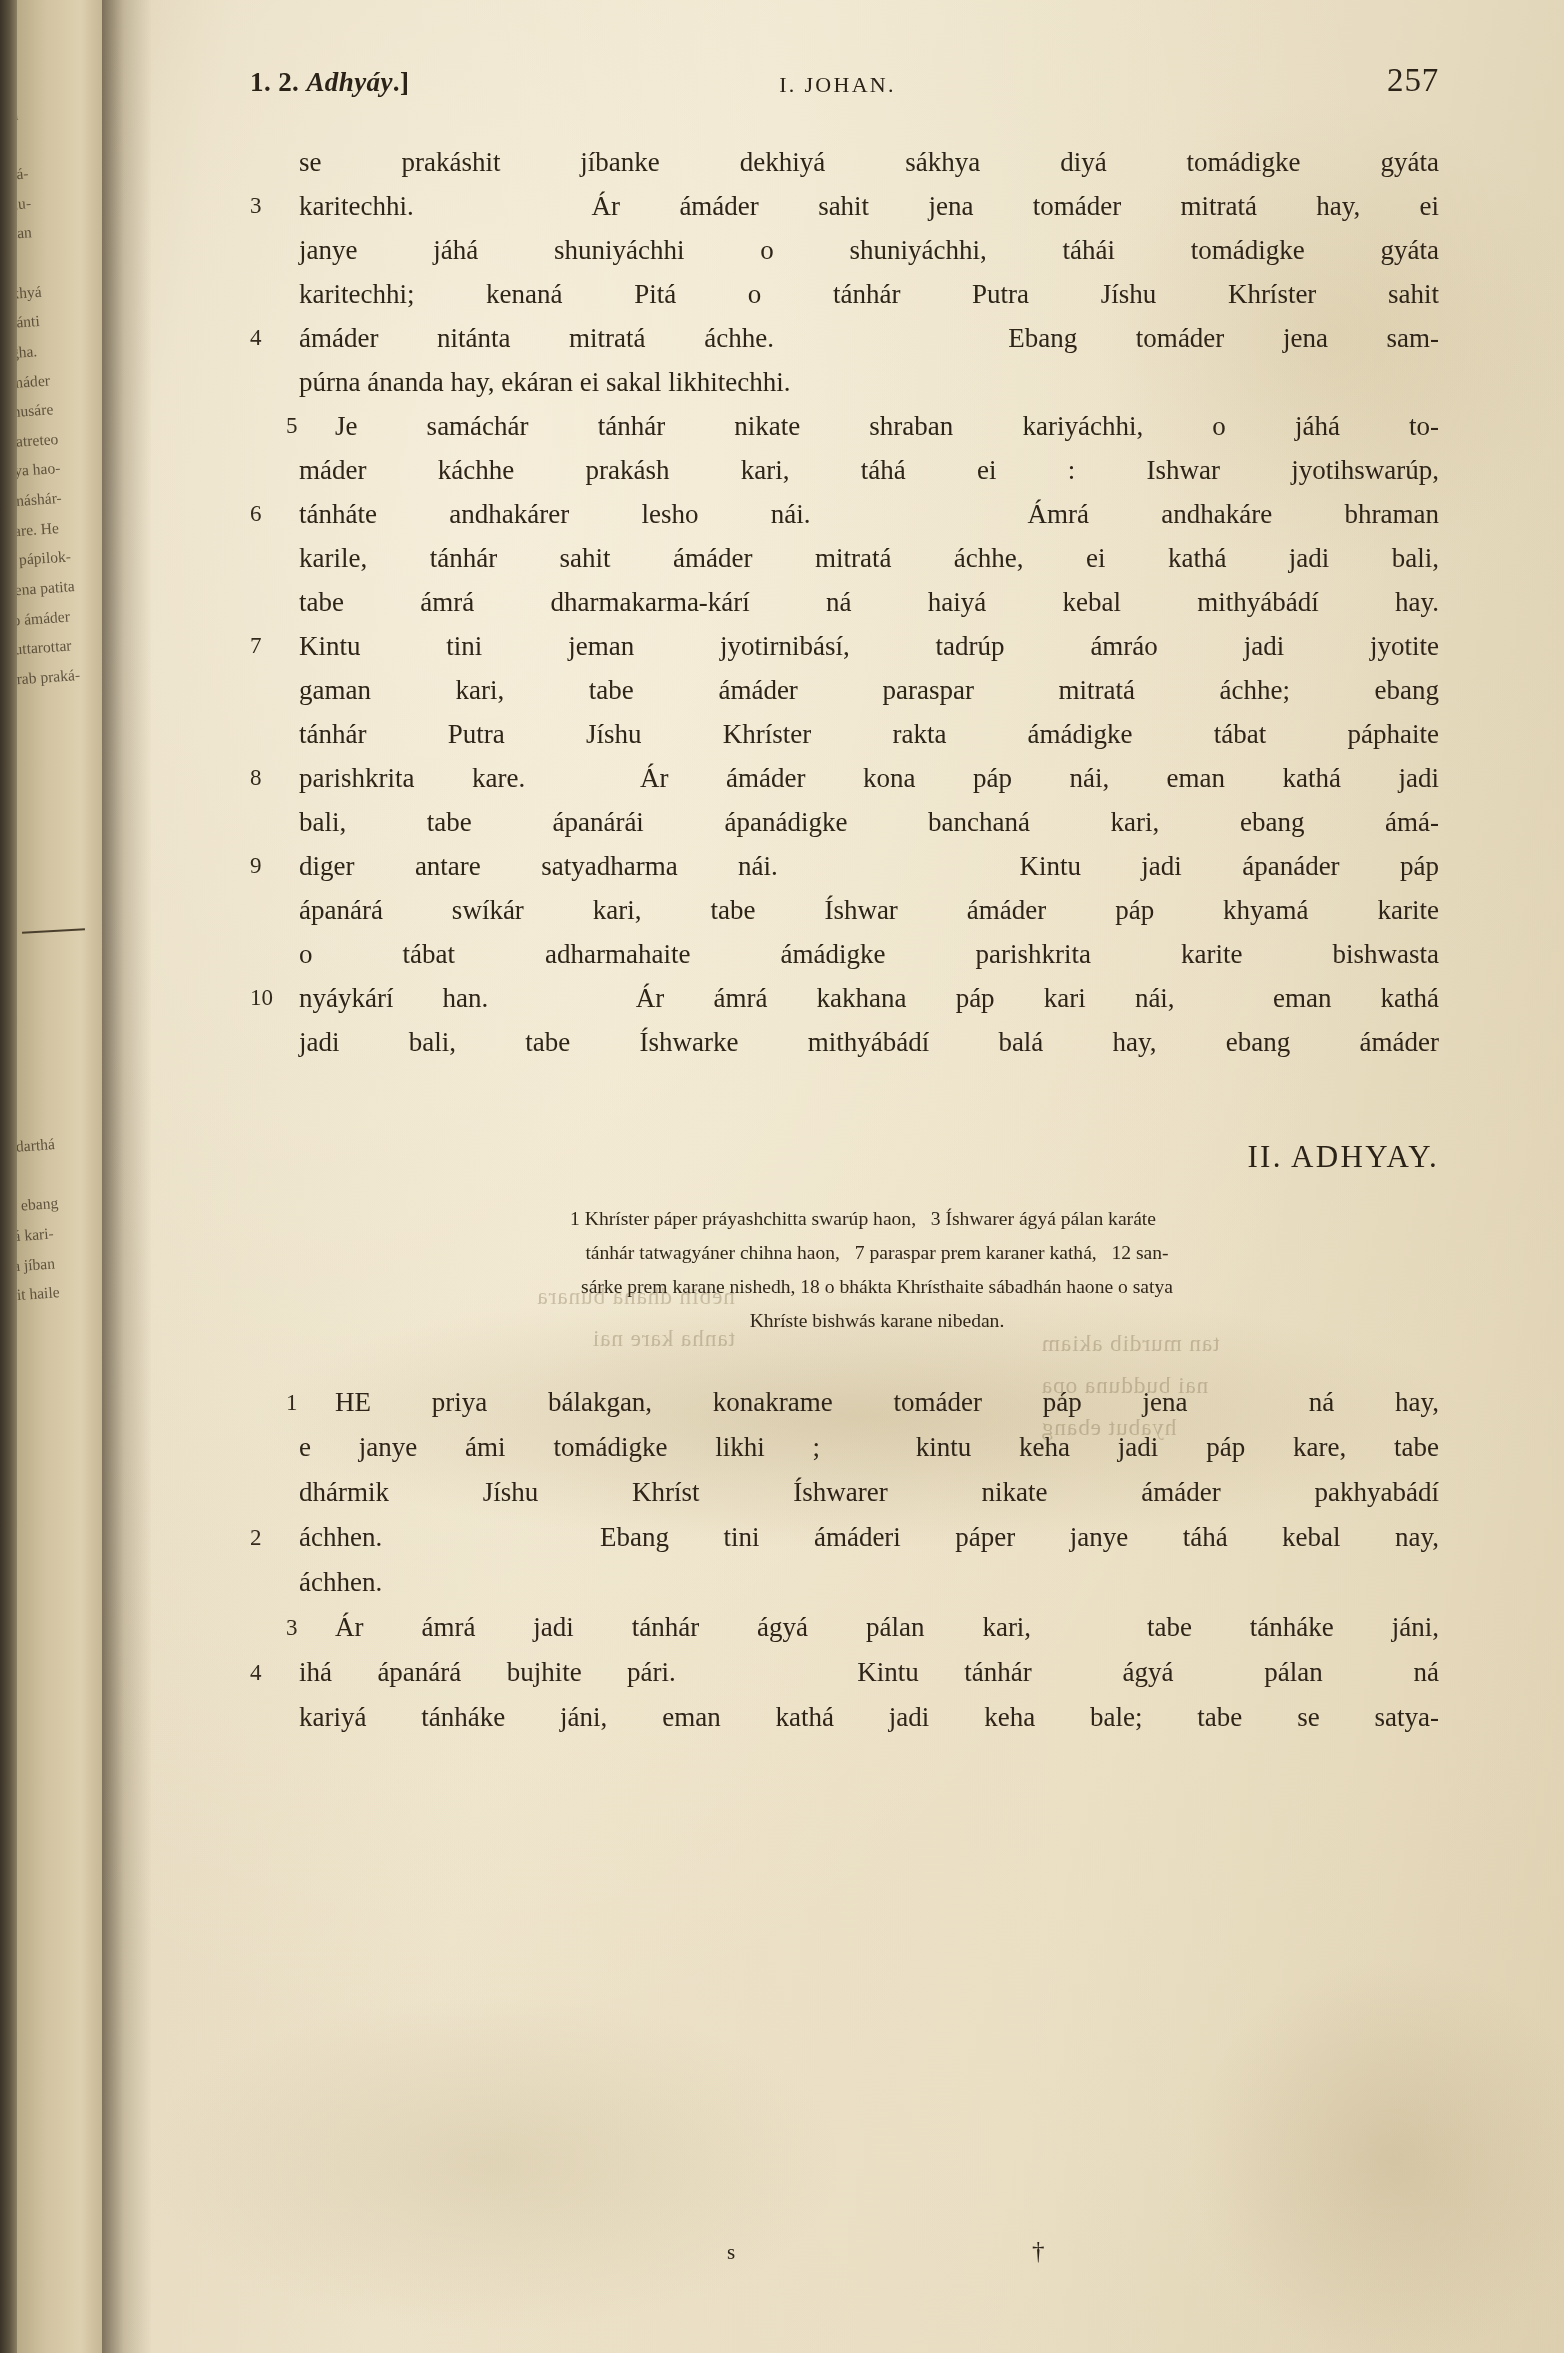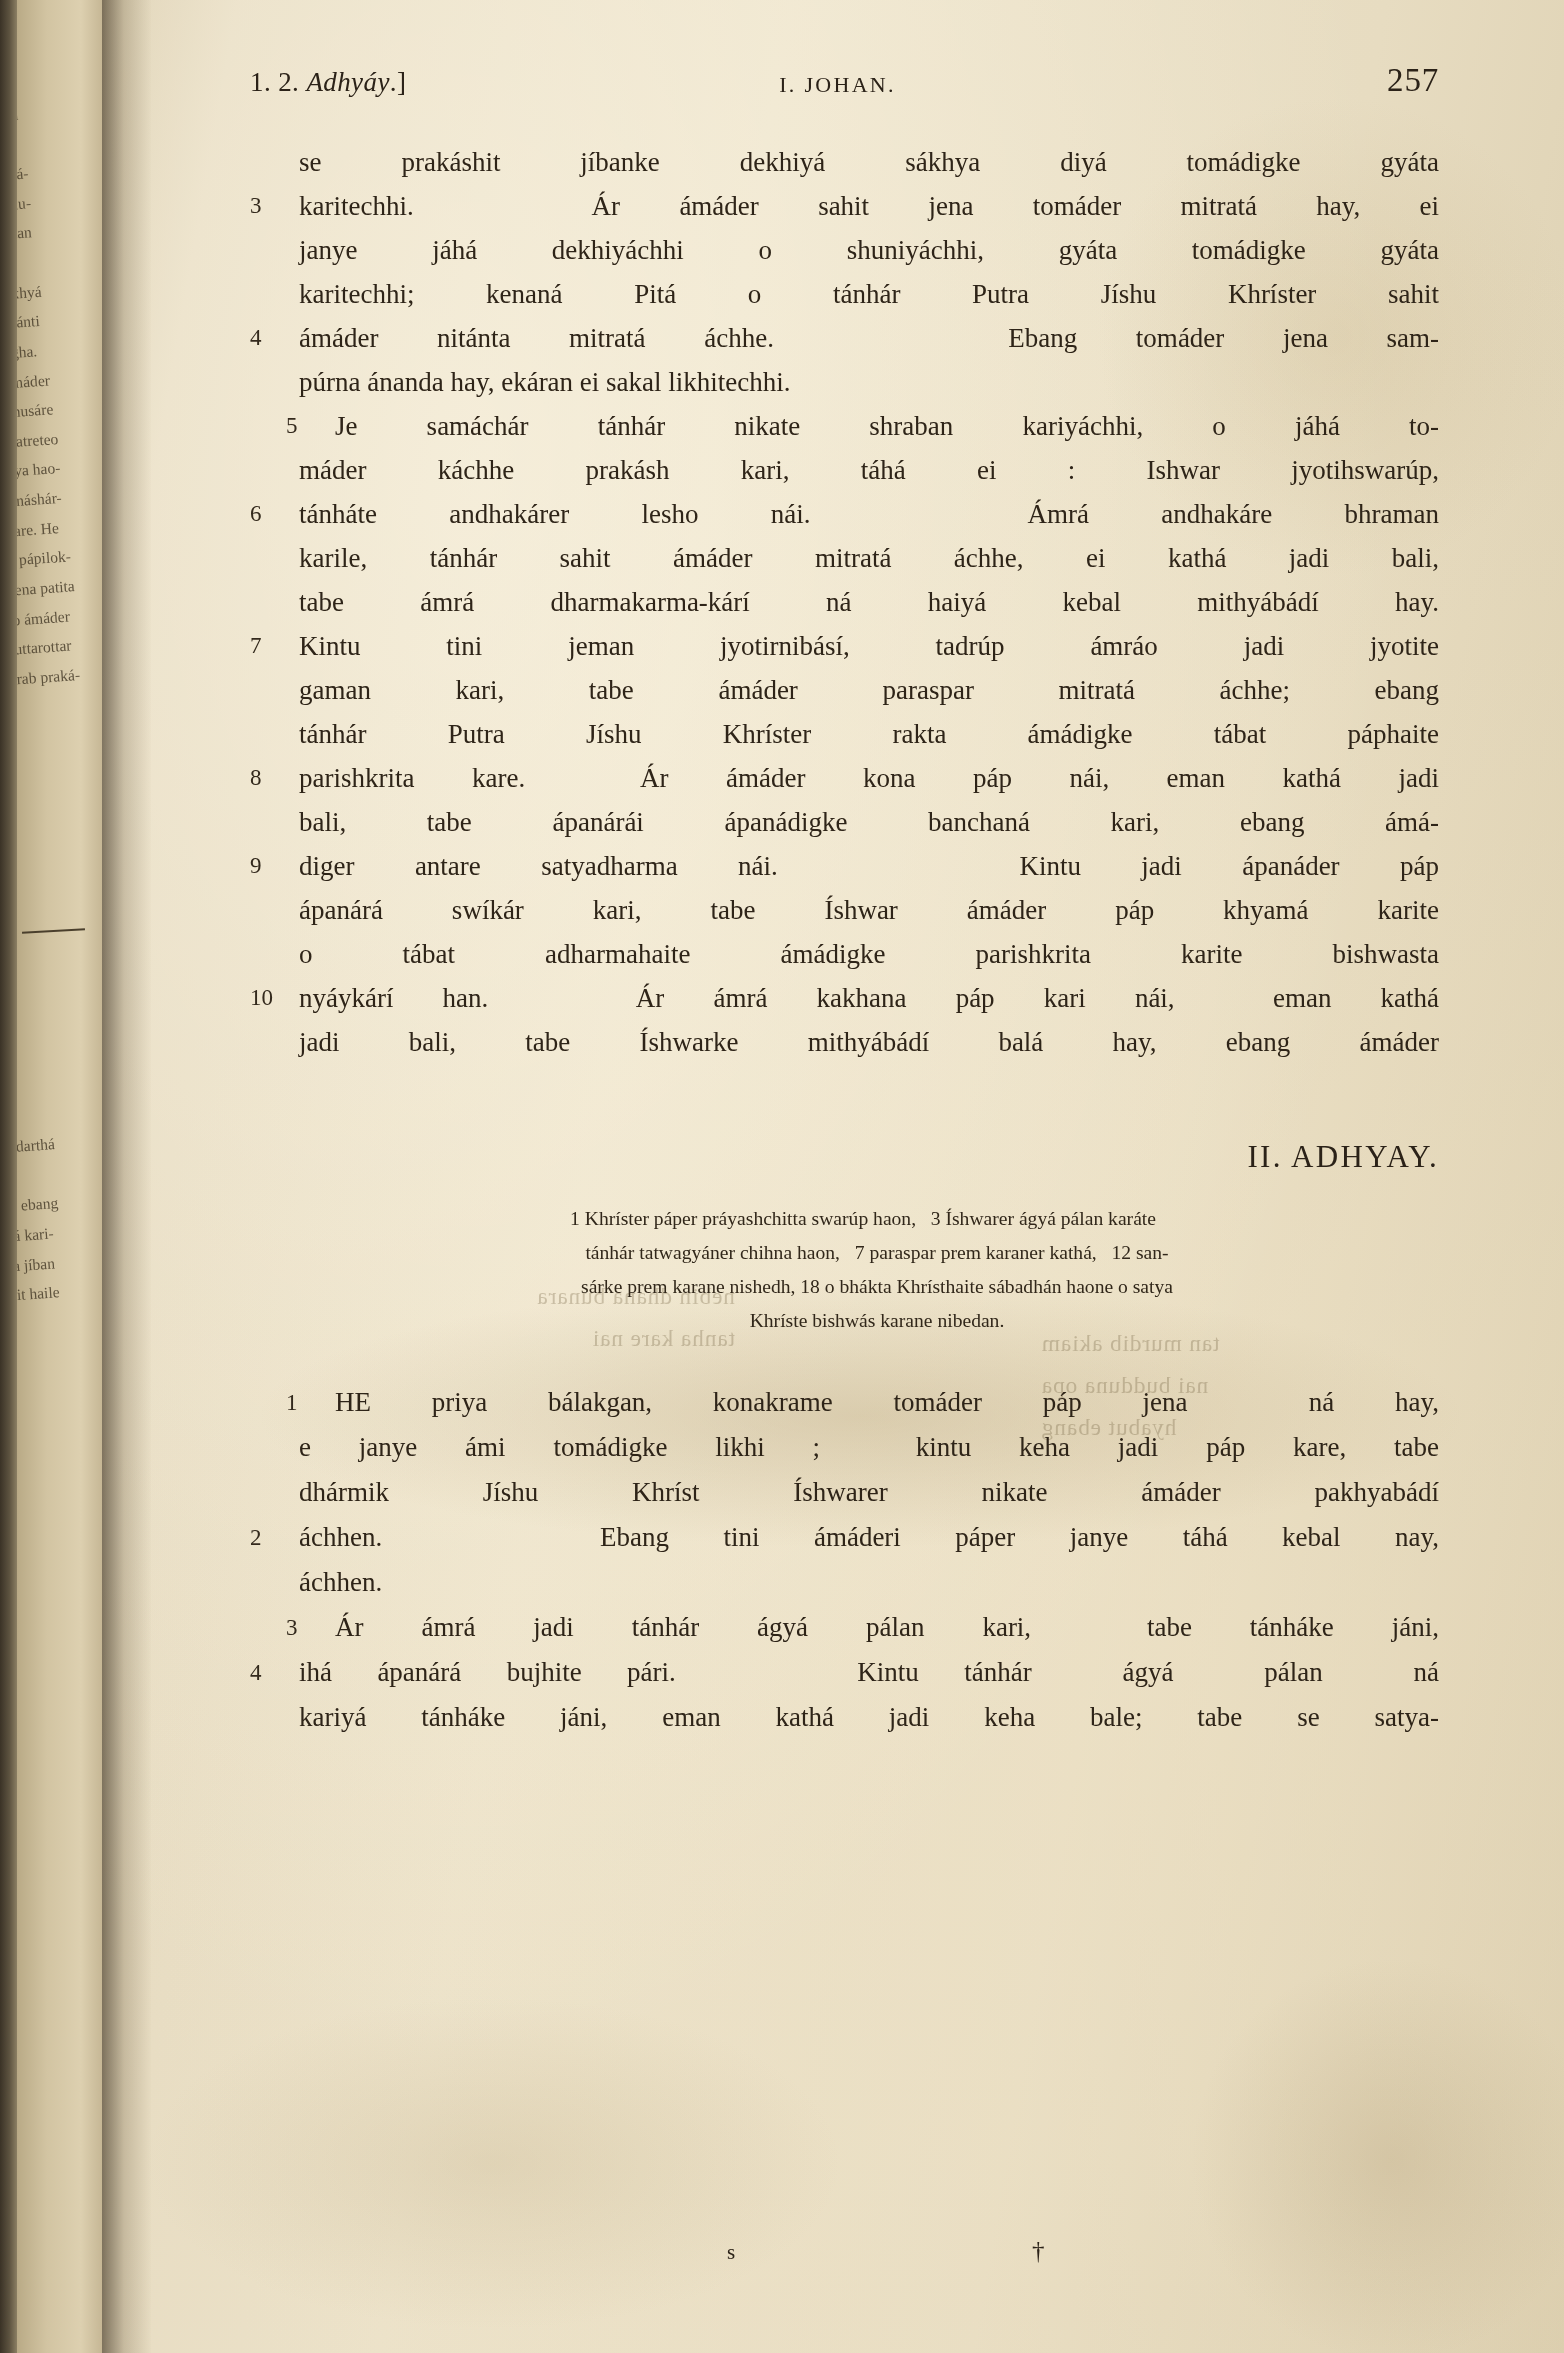--- a/index.html
+++ b/index.html
@@ -113,20 +113,21 @@
   
   .runhead {
     position: relative;
     height: 49px;
     font-size: 27px;
   }
   .runhead .rh-left {
     position: absolute; left: 0; top: 0;
     font-size: 27px;
     letter-spacing: 0.4px;
+    font-weight: bold;
   }
   .runhead .rh-left .ital { font-style: italic; }
   .runhead .rh-center {
     position: absolute;
     left: 50%; top: 4.7px;
     transform: translateX(-56%);
     font-size: 22px;
     letter-spacing: 2.3px;
   }
   .runhead .rh-right {
@@ -296,21 +297,21 @@
 
     <div class="runhead">
       <div class="rh-left"><span>1. 2. </span><span class="ital">Adhyáy</span><span>.]</span></div>
       <div class="rh-center">I. JOHAN.</div>
       <div class="rh-right">257</div>
     </div>
 
     <div class="verses">
       <span class="vline jt"><span class="vnum"></span><span>se prakáshit jíbanke dekhiyá sákhya diyá tomádigke gyáta</span></span>
       <span class="vline jt"><span class="vnum">3</span><span>karitechhi.   Ár ámáder sahit jena tomáder mitratá hay, ei</span></span>
-      <span class="vline jt"><span class="vnum"></span><span>janye jáhá dekhiyáchhi o shuniyáchhi, gyáta tomádigke gyáta</span></span>
+      <span class="vline jt"><span class="vnum"></span><span>janye jáhá shuniyáchhi o shuniyáchhi, táhái tomádigke gyáta</span></span>
       <span class="vline jt"><span class="vnum"></span><span>karitechhi; kenaná Pitá o tánhár Putra Jíshu Khríster sahit</span></span>
       <span class="vline jt"><span class="vnum">4</span><span>ámáder nitánta mitratá áchhe.    Ebang tomáder jena sam-</span></span>
       <span class="vline jt-last"><span class="vnum"></span><span>púrna ánanda hay, ekáran ei sakal likhitechhi.</span></span>
       <span class="vline jt indent-1"><span class="vnum">5</span><span>Je samáchár tánhár nikate shraban kariyáchhi, o jáhá to-</span></span>
       <span class="vline jt"><span class="vnum"></span><span>máder káchhe prakásh kari, táhá ei : Ishwar jyotihswarúp,</span></span>
       <span class="vline jt"><span class="vnum">6</span><span>tánháte andhakárer lesho nái.   Ámrá andhakáre bhraman</span></span>
       <span class="vline jt"><span class="vnum"></span><span>karile, tánhár sahit ámáder mitratá áchhe, ei kathá jadi bali,</span></span>
       <span class="vline jt"><span class="vnum"></span><span>tabe ámrá dharmakarma-kárí ná haiyá kebal mithyábádí hay.</span></span>
       <span class="vline jt"><span class="vnum">7</span><span>Kintu tini jeman jyotirnibásí, tadrúp ámráo jadi jyotite</span></span>
       <span class="vline jt"><span class="vnum"></span><span>gaman kari, tabe ámáder paraspar mitratá áchhe; ebang</span></span>

